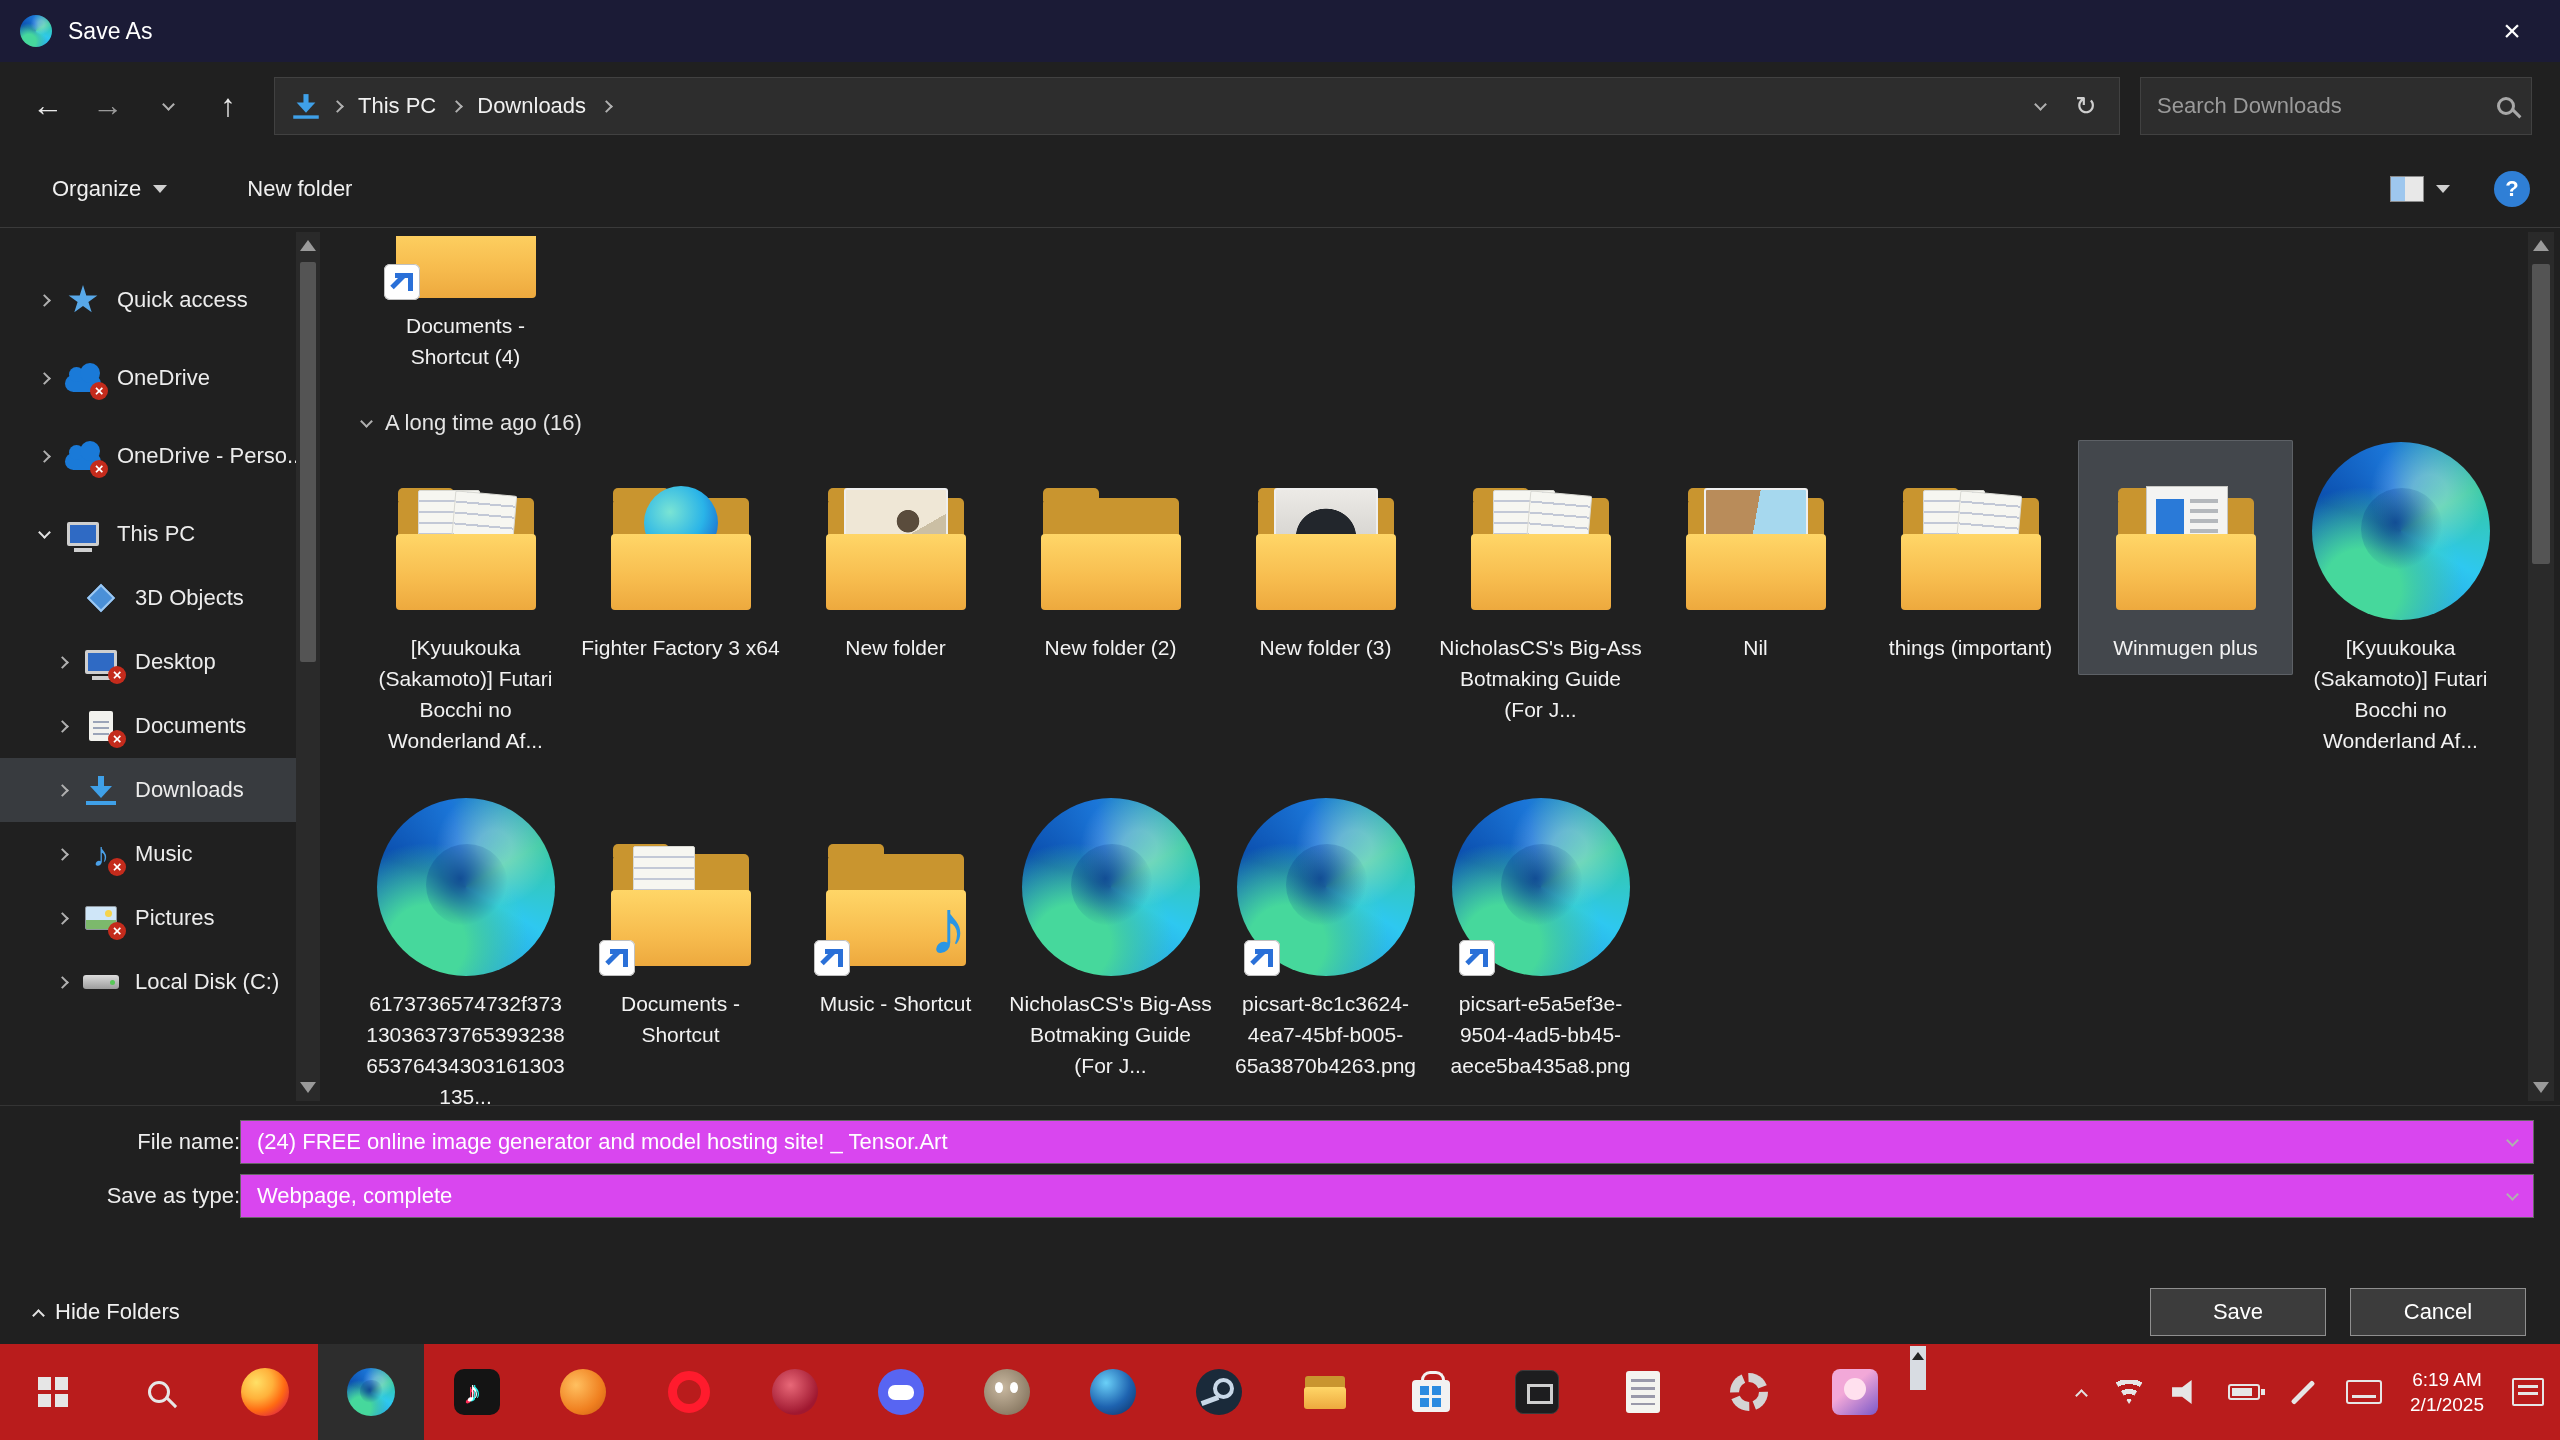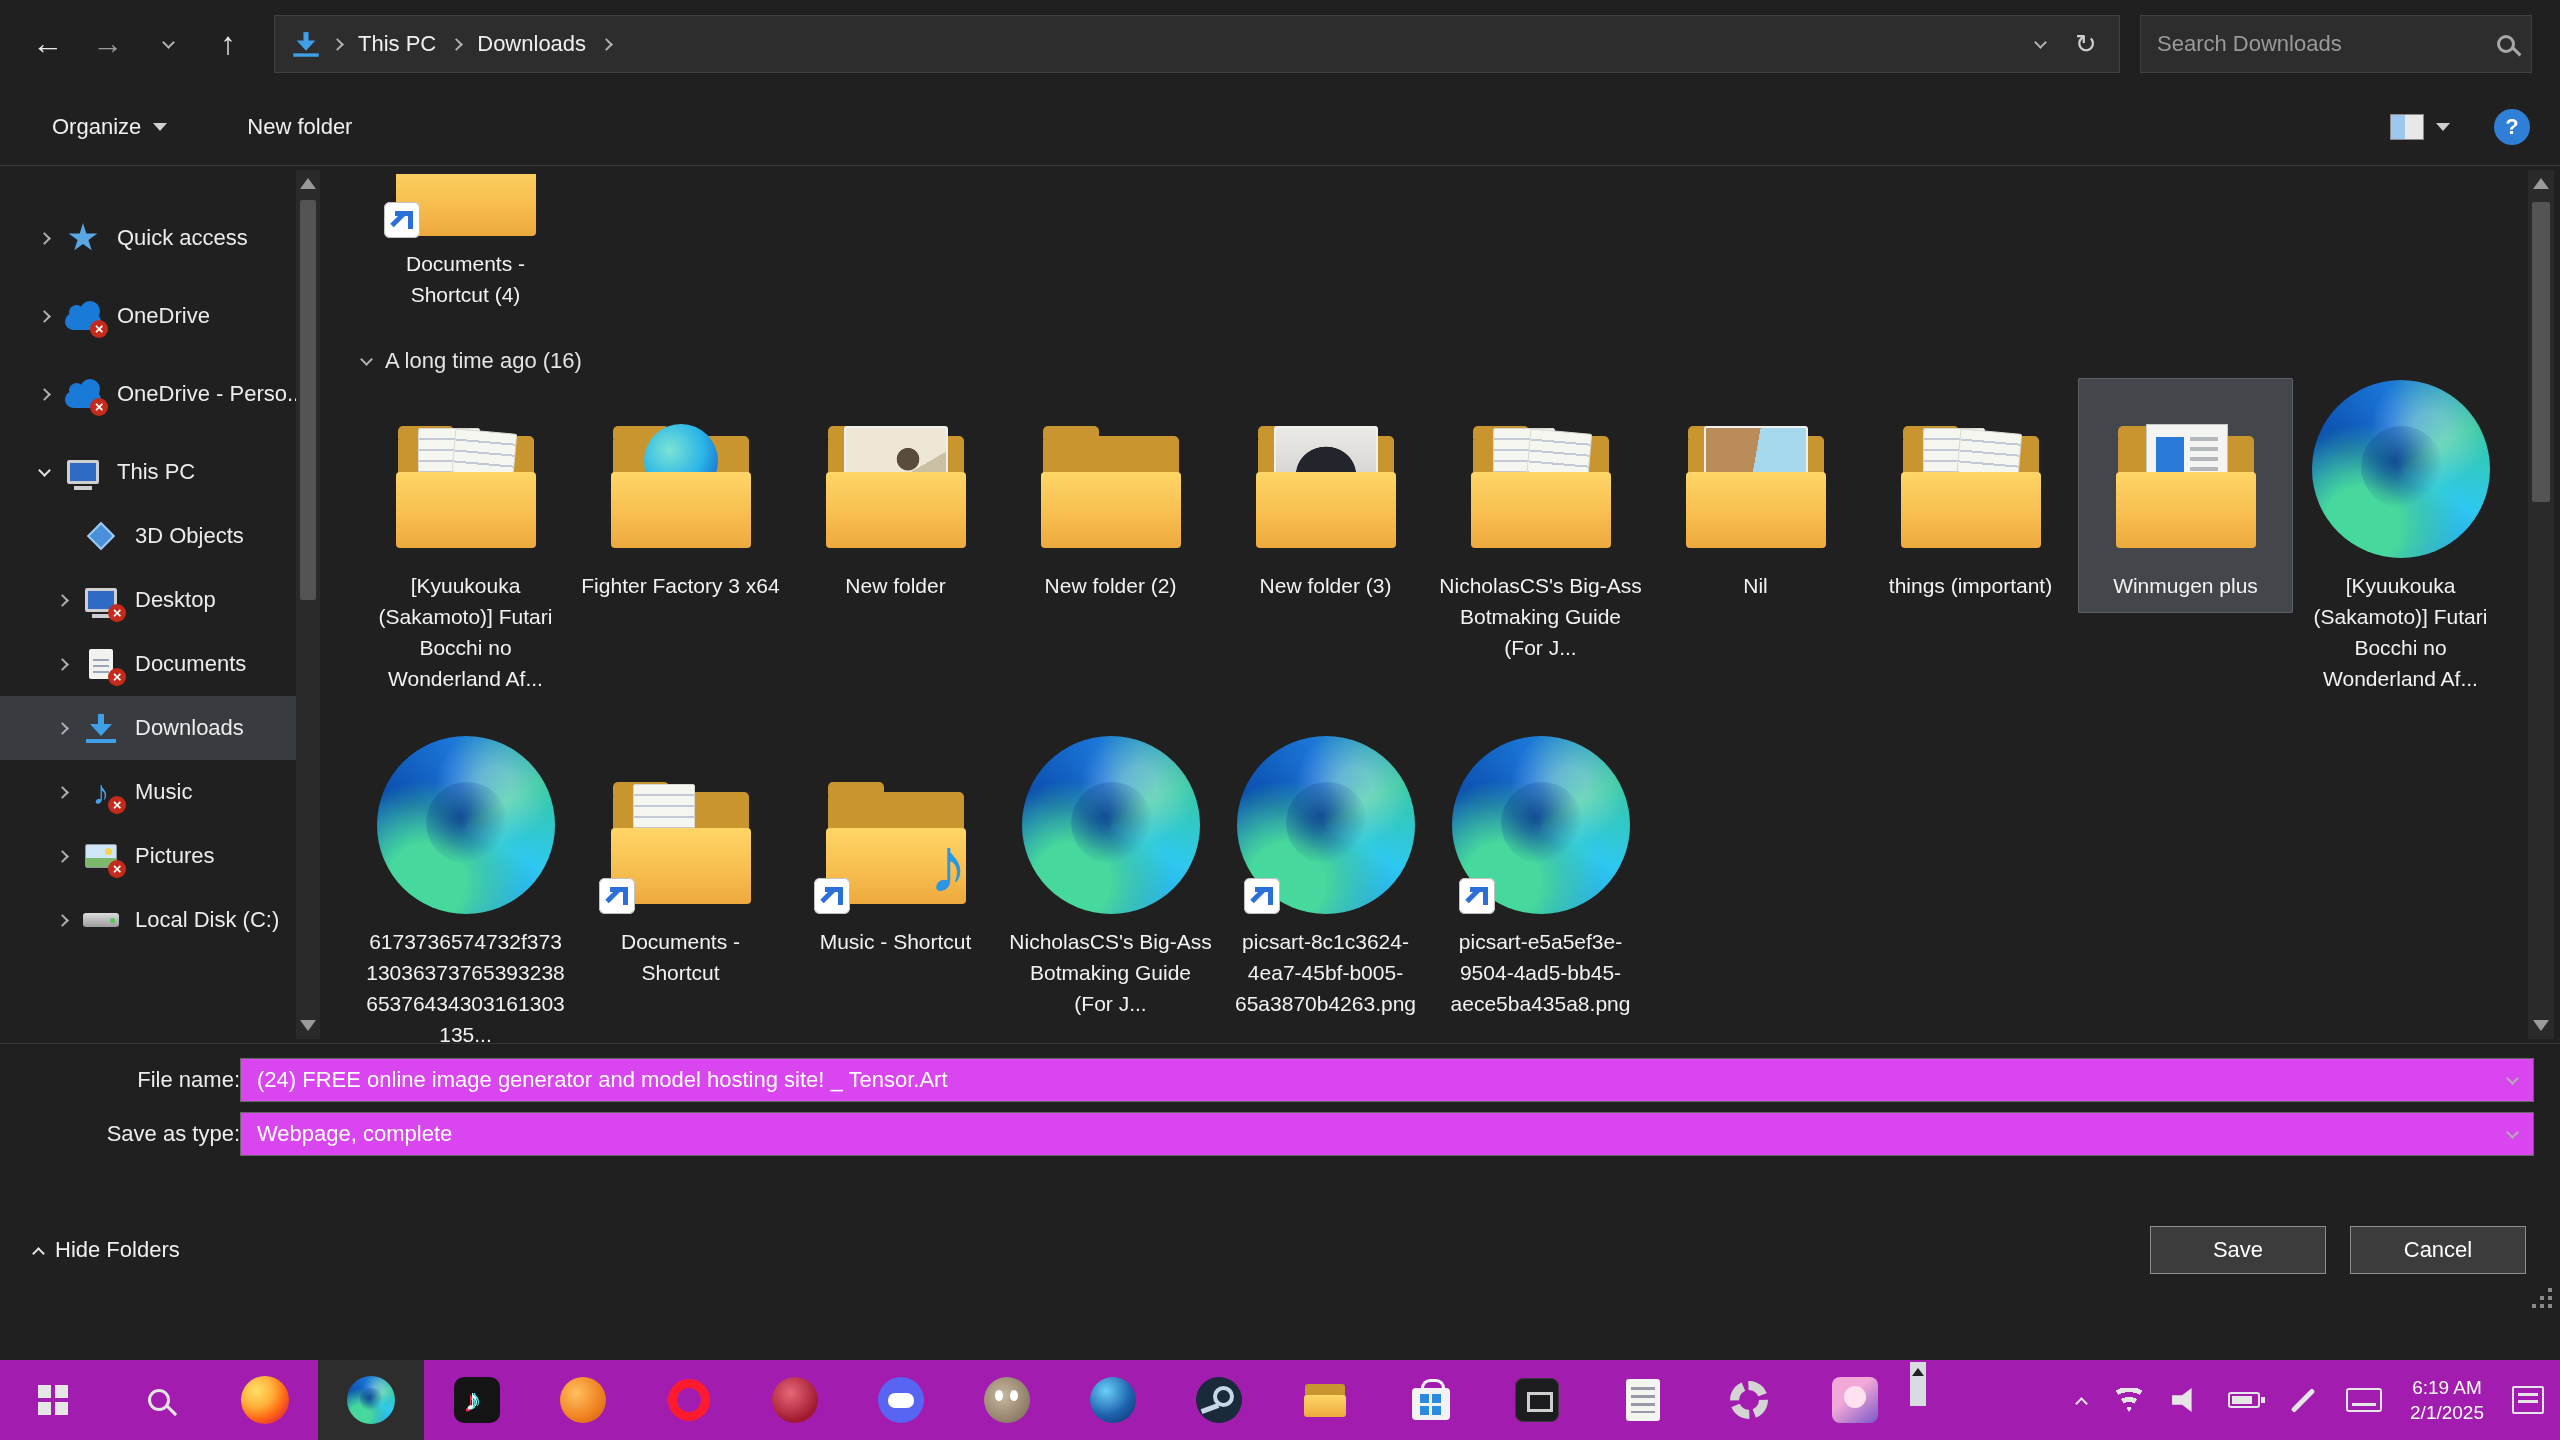--- a/index.html
+++ b/index.html
@@ -149,21 +149,21 @@
   .fcombo input { flex:1; background:none; border:none; outline:none; color:#fff; font-size:22px; font-family:inherit; }
   .fval { flex:1; font-size:22px; color:#fff; }
   .foot { position:absolute; left:34px; right:34px; bottom:24px; display:flex; align-items:center; }
   .hidef { display:flex; align-items:center; gap:12px; font-size:22px; }
   .btns { margin-left:auto; display:flex; gap:24px;padding-left:44px; }
   .btns button { width:176px; height:48px; background:#3c3c3c; border:1px solid #8f8f8f; color:#fff; font-size:22px; font-family:inherit; }
   .grip { position:absolute; right:8px; bottom:6px; width:4px; height:4px; background:#8a8a8a;
     box-shadow:-8px 8px #8a8a8a, 0 8px #8a8a8a, -16px 16px #8a8a8a, -8px 16px #8a8a8a, 0 16px #8a8a8a; }
 
   
-  .taskbar { position:absolute; left:0; right:0; bottom:0; height:80px; background:#a21caf; display:flex; align-items:stretch; }
+  .taskbar { position:absolute; left:0; right:0; bottom:0; height:96px; background:#b91c1c; display:flex; align-items:stretch; }
   .tapp { width:106px; display:flex; align-items:center; justify-content:center; flex:none; }
   .tapp.active { background:#2d2d2d; }
   .tb-start { width:30px; height:30px; position:relative; }
   .tb-start::before,.tb-start::after { content:""; position:absolute; width:13px; height:13px; background:#e6e6e6; left:0; }
   .tb-start::before { top:0; box-shadow:17px 0 #e6e6e6; }
   .tb-start::after { top:17px; box-shadow:17px 0 #e6e6e6; }
   .tb-search { width:22px; height:22px; border:3px solid #e6e6e6; border-radius:50%; position:relative; }
   .tb-search::after { content:""; position:absolute; width:13px; height:3px; background:#e6e6e6; right:-11px; bottom:-4px; transform:rotate(45deg); }
   .tb-firefox { width:48px; height:48px; border-radius:50%; background:radial-gradient(circle at 32% 30%, #ffe066, #ffb13b 35%, #ff6a13 60%, #d81a4a 90%); }
   .tb-tiktok { width:46px; height:46px; border-radius:10px; background:#141414; position:relative; }
@@ -209,20 +209,25 @@
   .tr-clock { text-align:center; font-size:19px; line-height:25px; color:#fff; }
   .tr-notif { width:32px; height:28px; border:2px solid #e6e6e6; border-radius:2px; position:relative; }
   .tr-notif::before { content:""; position:absolute; left:4px; right:4px; top:5px; height:3px; background:#e6e6e6; box-shadow:0 7px #e6e6e6; }
 </style>
 </head>
 <body>
 
 <div class="screen">
   <div class="window">
 
+    <div class="titlebar">
+      <span class="edgeball mini"></span>
+      <span class="ttext">Save As</span>
+      <span class="closebtn">×</span>
+    </div>
 
     <div class="navbar">
       <span class="nbtn i-back"></span>
       <span class="nbtn i-fwd dim"></span>
       <span class="nbtn">
           <i class="chev d sm"></i>
         </span>
       <span class="nbtn i-up"></span>
 
       <div class="addrbar">

